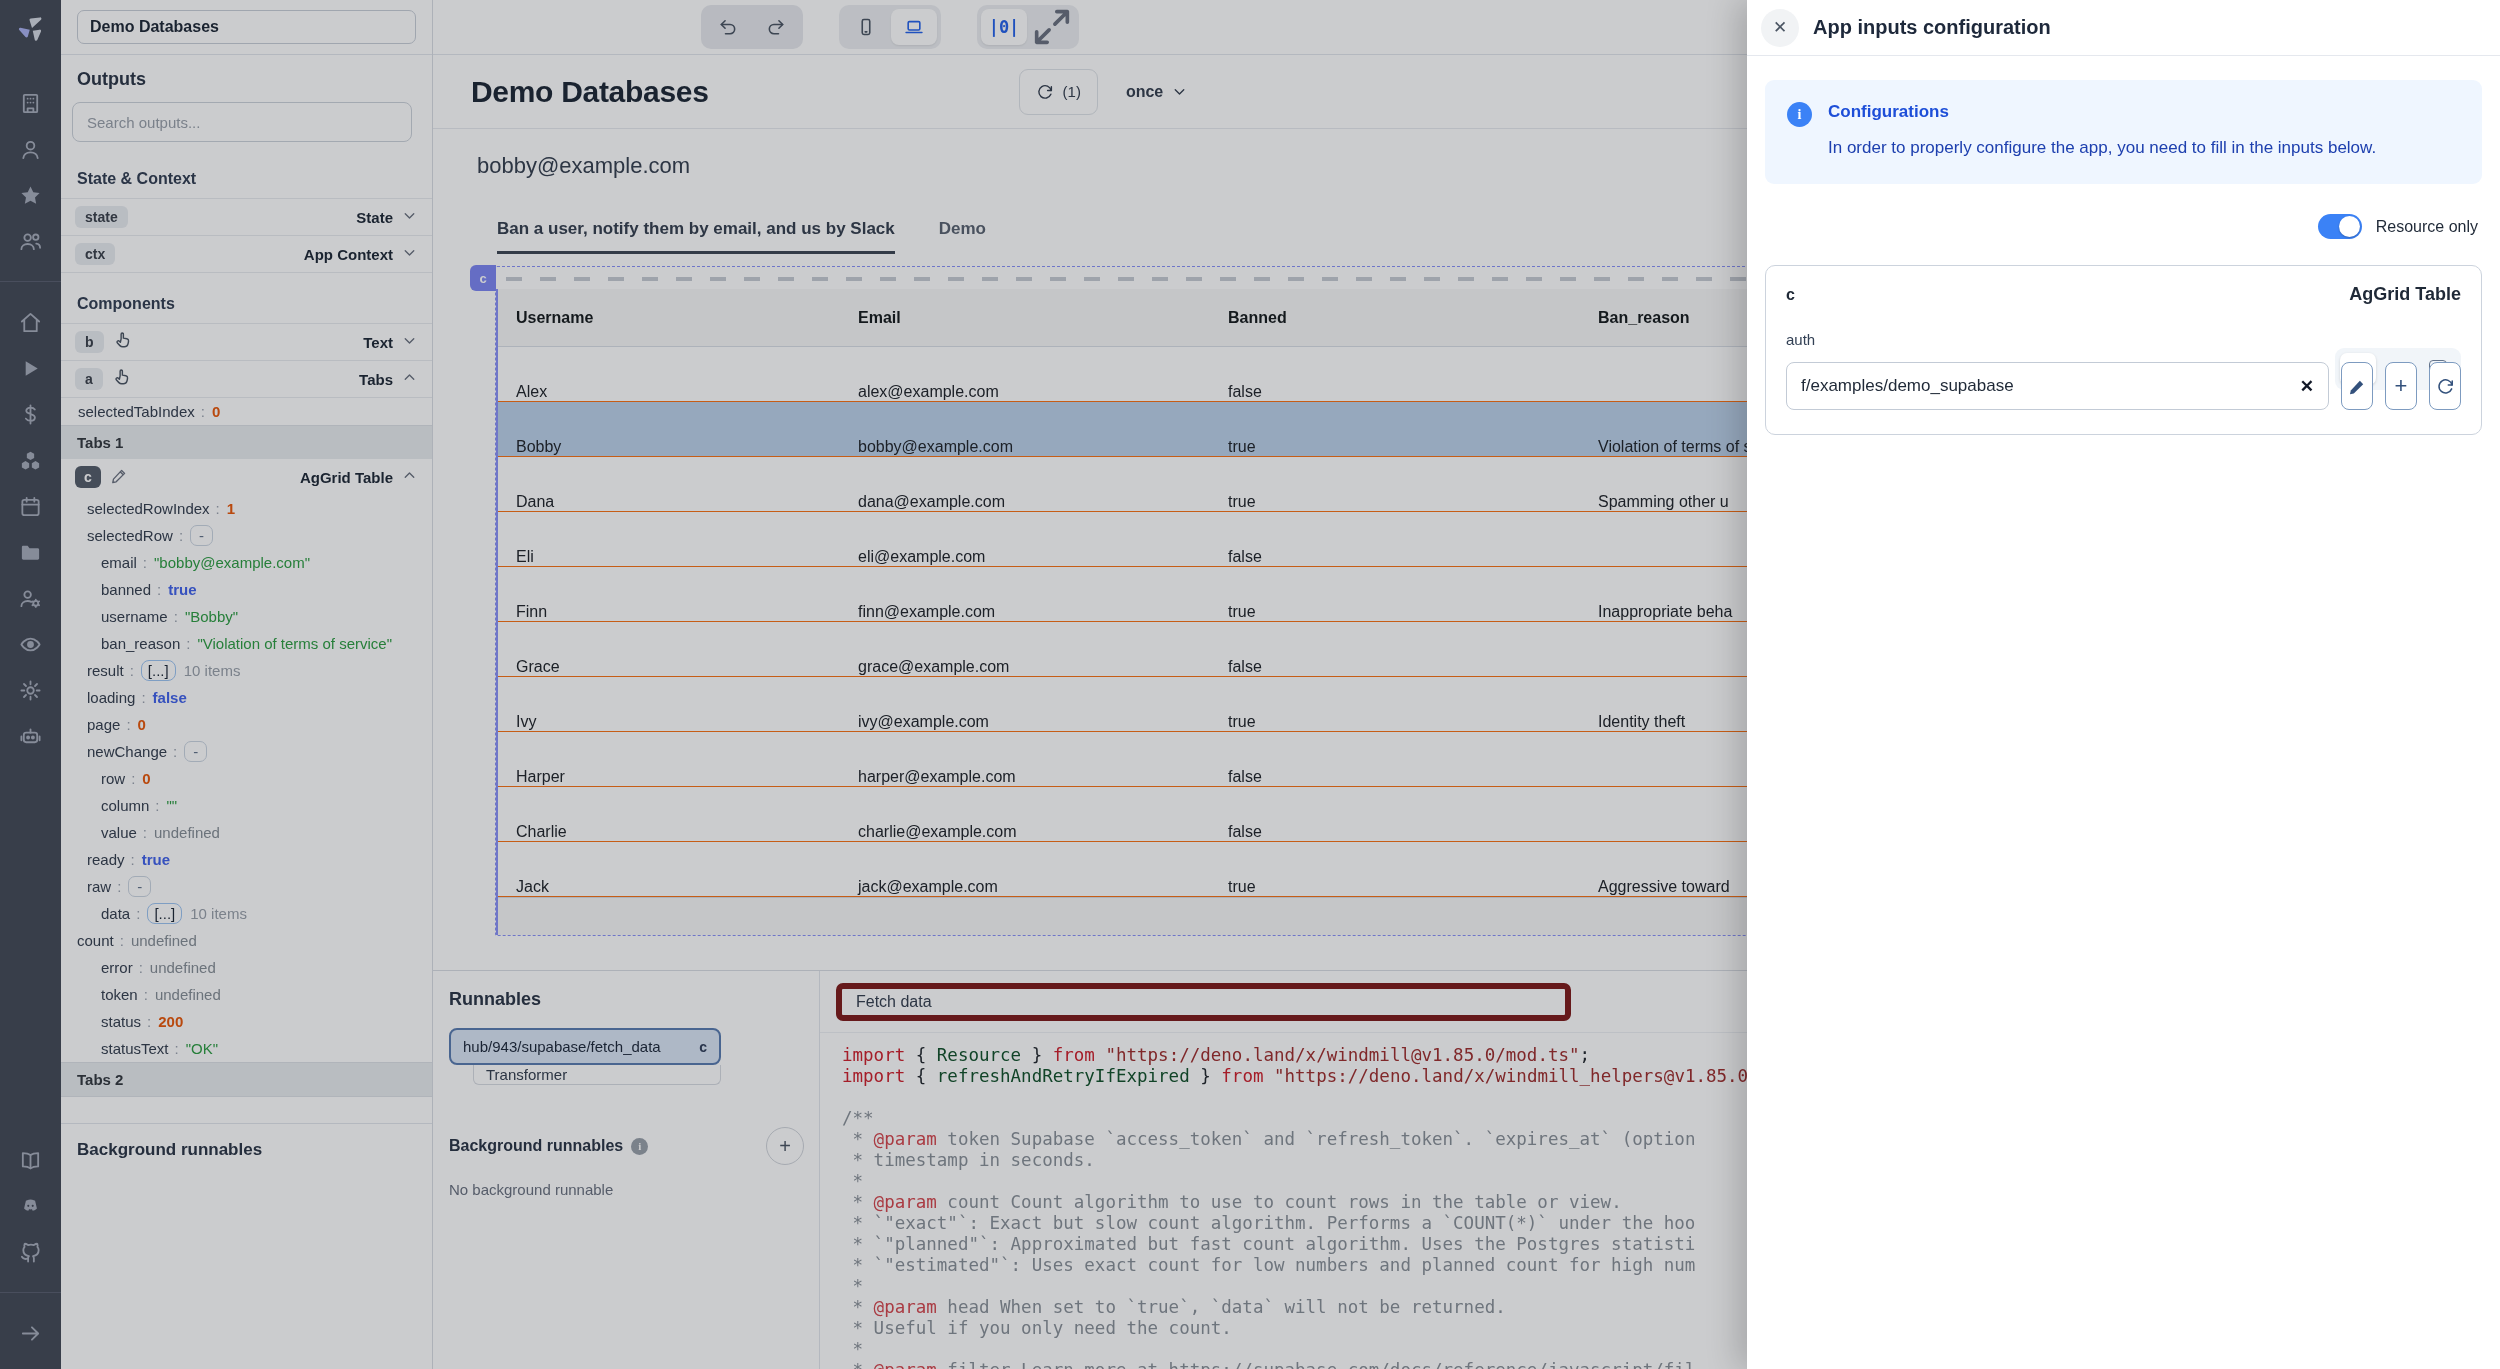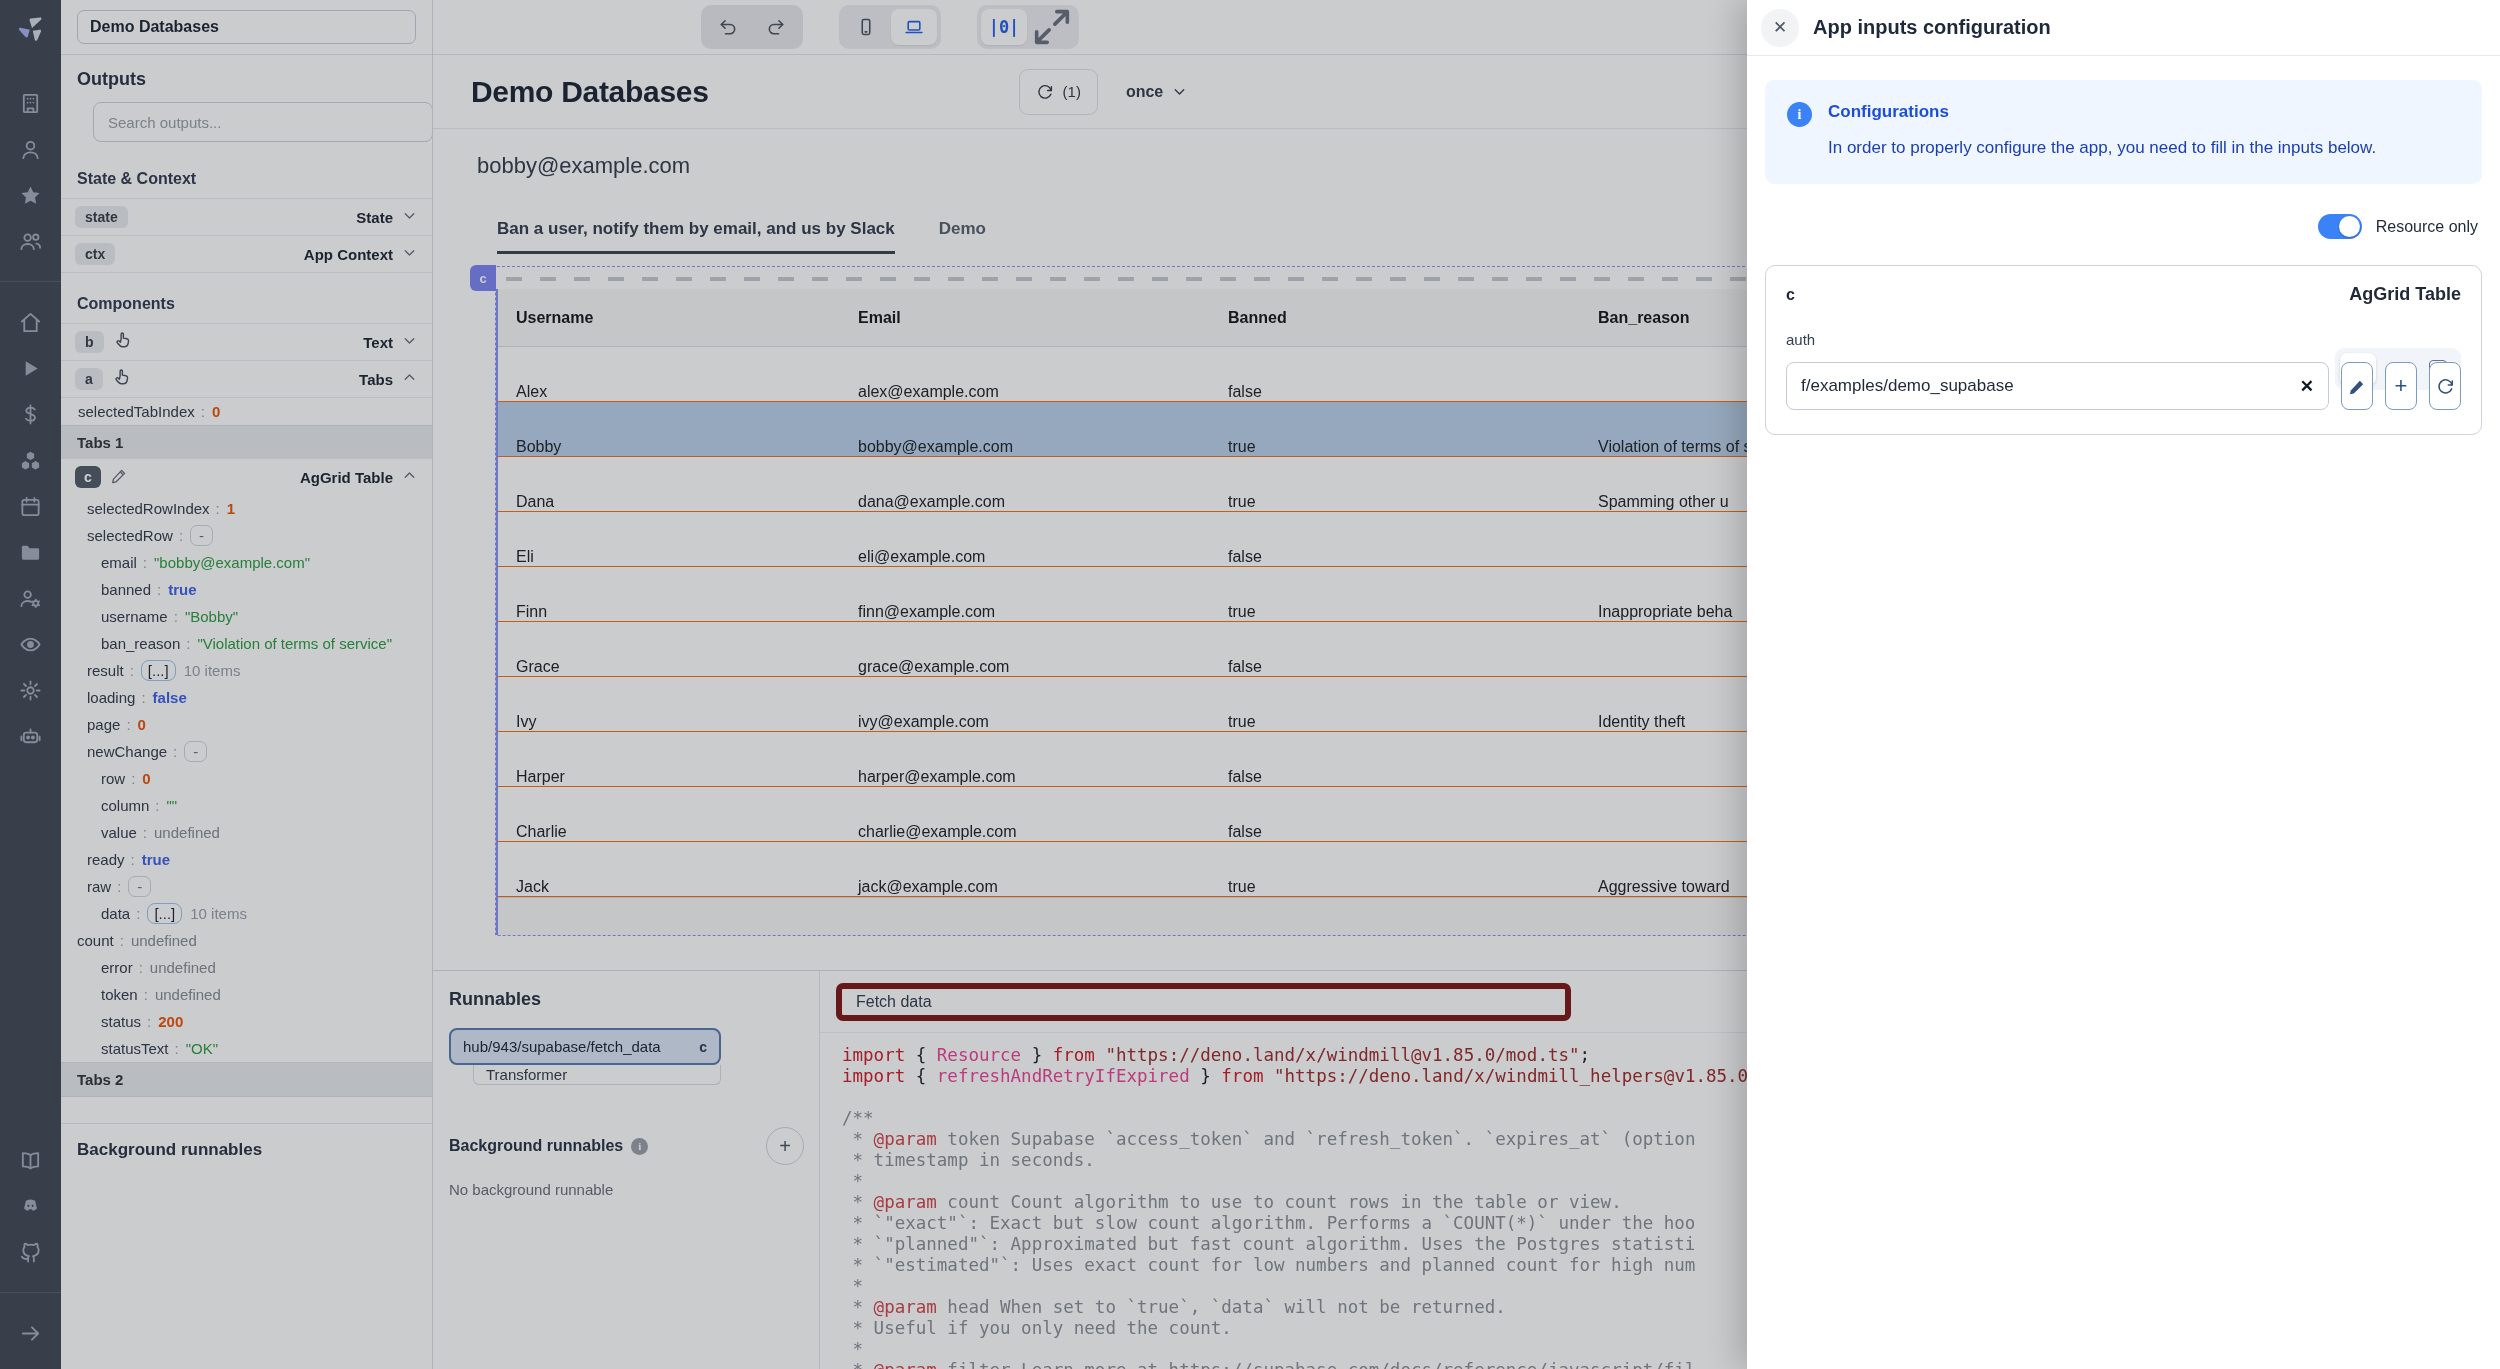--- a/index.html
+++ b/index.html
@@ -15,21 +15,21 @@
   .rail-div { width:61px; height:1px; background:#5a6070; margin:14px 0; }
   .rail-spacer { flex:1; }
 
   
   .outputs-panel { width:372px; flex:none; background:#fff; border-right:1px solid #d9dde3; display:flex; flex-direction:column; z-index:1; }
   .panel-toolbar { height:55px; border-bottom:1px solid #e2e6ec; display:flex; align-items:center; padding:0 16px; flex:none; }
   .app-title-input { width:100%; height:34px; border:1px solid #c9cfd8; border-radius:7px; padding:0 12px;
     font:600 16px "Liberation Sans",sans-serif; color:#1f2937; background:#fff; }
   .panel-body { flex:1; overflow:hidden; padding-top:14px; }
   .p-heading { font-size:18px; font-weight:700; color:#2d3748; padding:0 16px 12px; }
-  .p-search { display:block; width:340px; margin:0 32px 20px; height:40px; border:1px solid #cdd3db; border-radius:8px;
+  .p-search { display:block; width:340px; margin:0 11px 20px; height:40px; border:1px solid #cdd3db; border-radius:8px;
     padding:0 14px; font:400 15px "Liberation Sans",sans-serif; color:#374151; }
   .p-search::placeholder { color:#9aa1ab; }
   .p-sub { font-size:16px; font-weight:700; color:#344054; padding:8px 16px 10px; }
   .kv-row { display:flex; align-items:center; padding:7px 14px; border-top:1px solid #e8ebef; min-height:33px; }
   .kv-list .kv-row:last-child { border-bottom:1px solid #e8ebef; }
   .chip { background:#e9ecf0; border-radius:6px; padding:3px 10px; font-size:14px; font-weight:600; color:#3c434d; }
   .chip.dark { background:#555e6b; color:#fff; padding:3px 9px; border-radius:6px; }
   .hand { margin-left:10px; color:#4b5563; }
   .hand svg { width:18px; height:18px; }
   .mini-icon { margin-left:10px; color:#6b7280; }
@@ -112,21 +112,21 @@
   .editor { flex:1; display:flex; flex-direction:column; min-width:0; }
   .editor-bar { height:62px; display:flex; align-items:center; padding:0 16px; gap:16px; border-bottom:1px solid #edf0f4; flex:none; }
   .script-name { width:735px; height:38px; border:6px solid #7f1d1d; border-radius:7px; display:flex; align-items:center;
     padding:0 14px; font-size:16px; color:#374151; }
   .btn-outline { height:36px; border-radius:7px; display:flex; align-items:center; gap:8px; padding:0 14px;
     font-size:15px; font-weight:600; background:#fff; white-space:nowrap; }
   .btn-fork { border:1px solid #7ba0d4; color:#3f6db3; margin-left:auto; }
   .btn-clear { border:1px solid #e48585; color:#d23b3b; }
   .btn-outline svg { width:17px; height:17px; }
   .code { flex:1; overflow:hidden; padding:12px 0 0 22px; font:17.5px/21px "DejaVu Sans Mono", monospace; white-space:pre; color:#24292f; }
-  .tk-kw{color:#cf222e} .tk-id{color:#ec4899} .tk-str{color:#a03030} .tk-pn{color:#24292f} .tk-cm{color:#8a9199} .tk-tag{color:#d5484f}
+  .tk-kw{color:#cf222e} .tk-id{color:#14532d} .tk-str{color:#a03030} .tk-pn{color:#24292f} .tk-cm{color:#8a9199} .tk-tag{color:#d5484f}
 
   
   .dim { position:absolute; left:0; top:0; width:1747px; height:1369px; background:rgba(8,12,24,.21); z-index:20; }
 
   
   .drawer { position:absolute; top:0; right:0; width:753px; height:1369px; background:#fff; z-index:30;
     box-shadow:-10px 0 30px rgba(0,0,0,.18); display:flex; flex-direction:column; }
   .drawer-head { height:56px; border-bottom:1px solid #e5e8ee; display:flex; align-items:center; padding:0 14px; gap:14px; flex:none; }
   .drawer-close { width:38px; height:38px; border-radius:50%; background:#f1f3f5; color:#4b5563; font-size:17px;
     display:flex; align-items:center; justify-content:center; }

